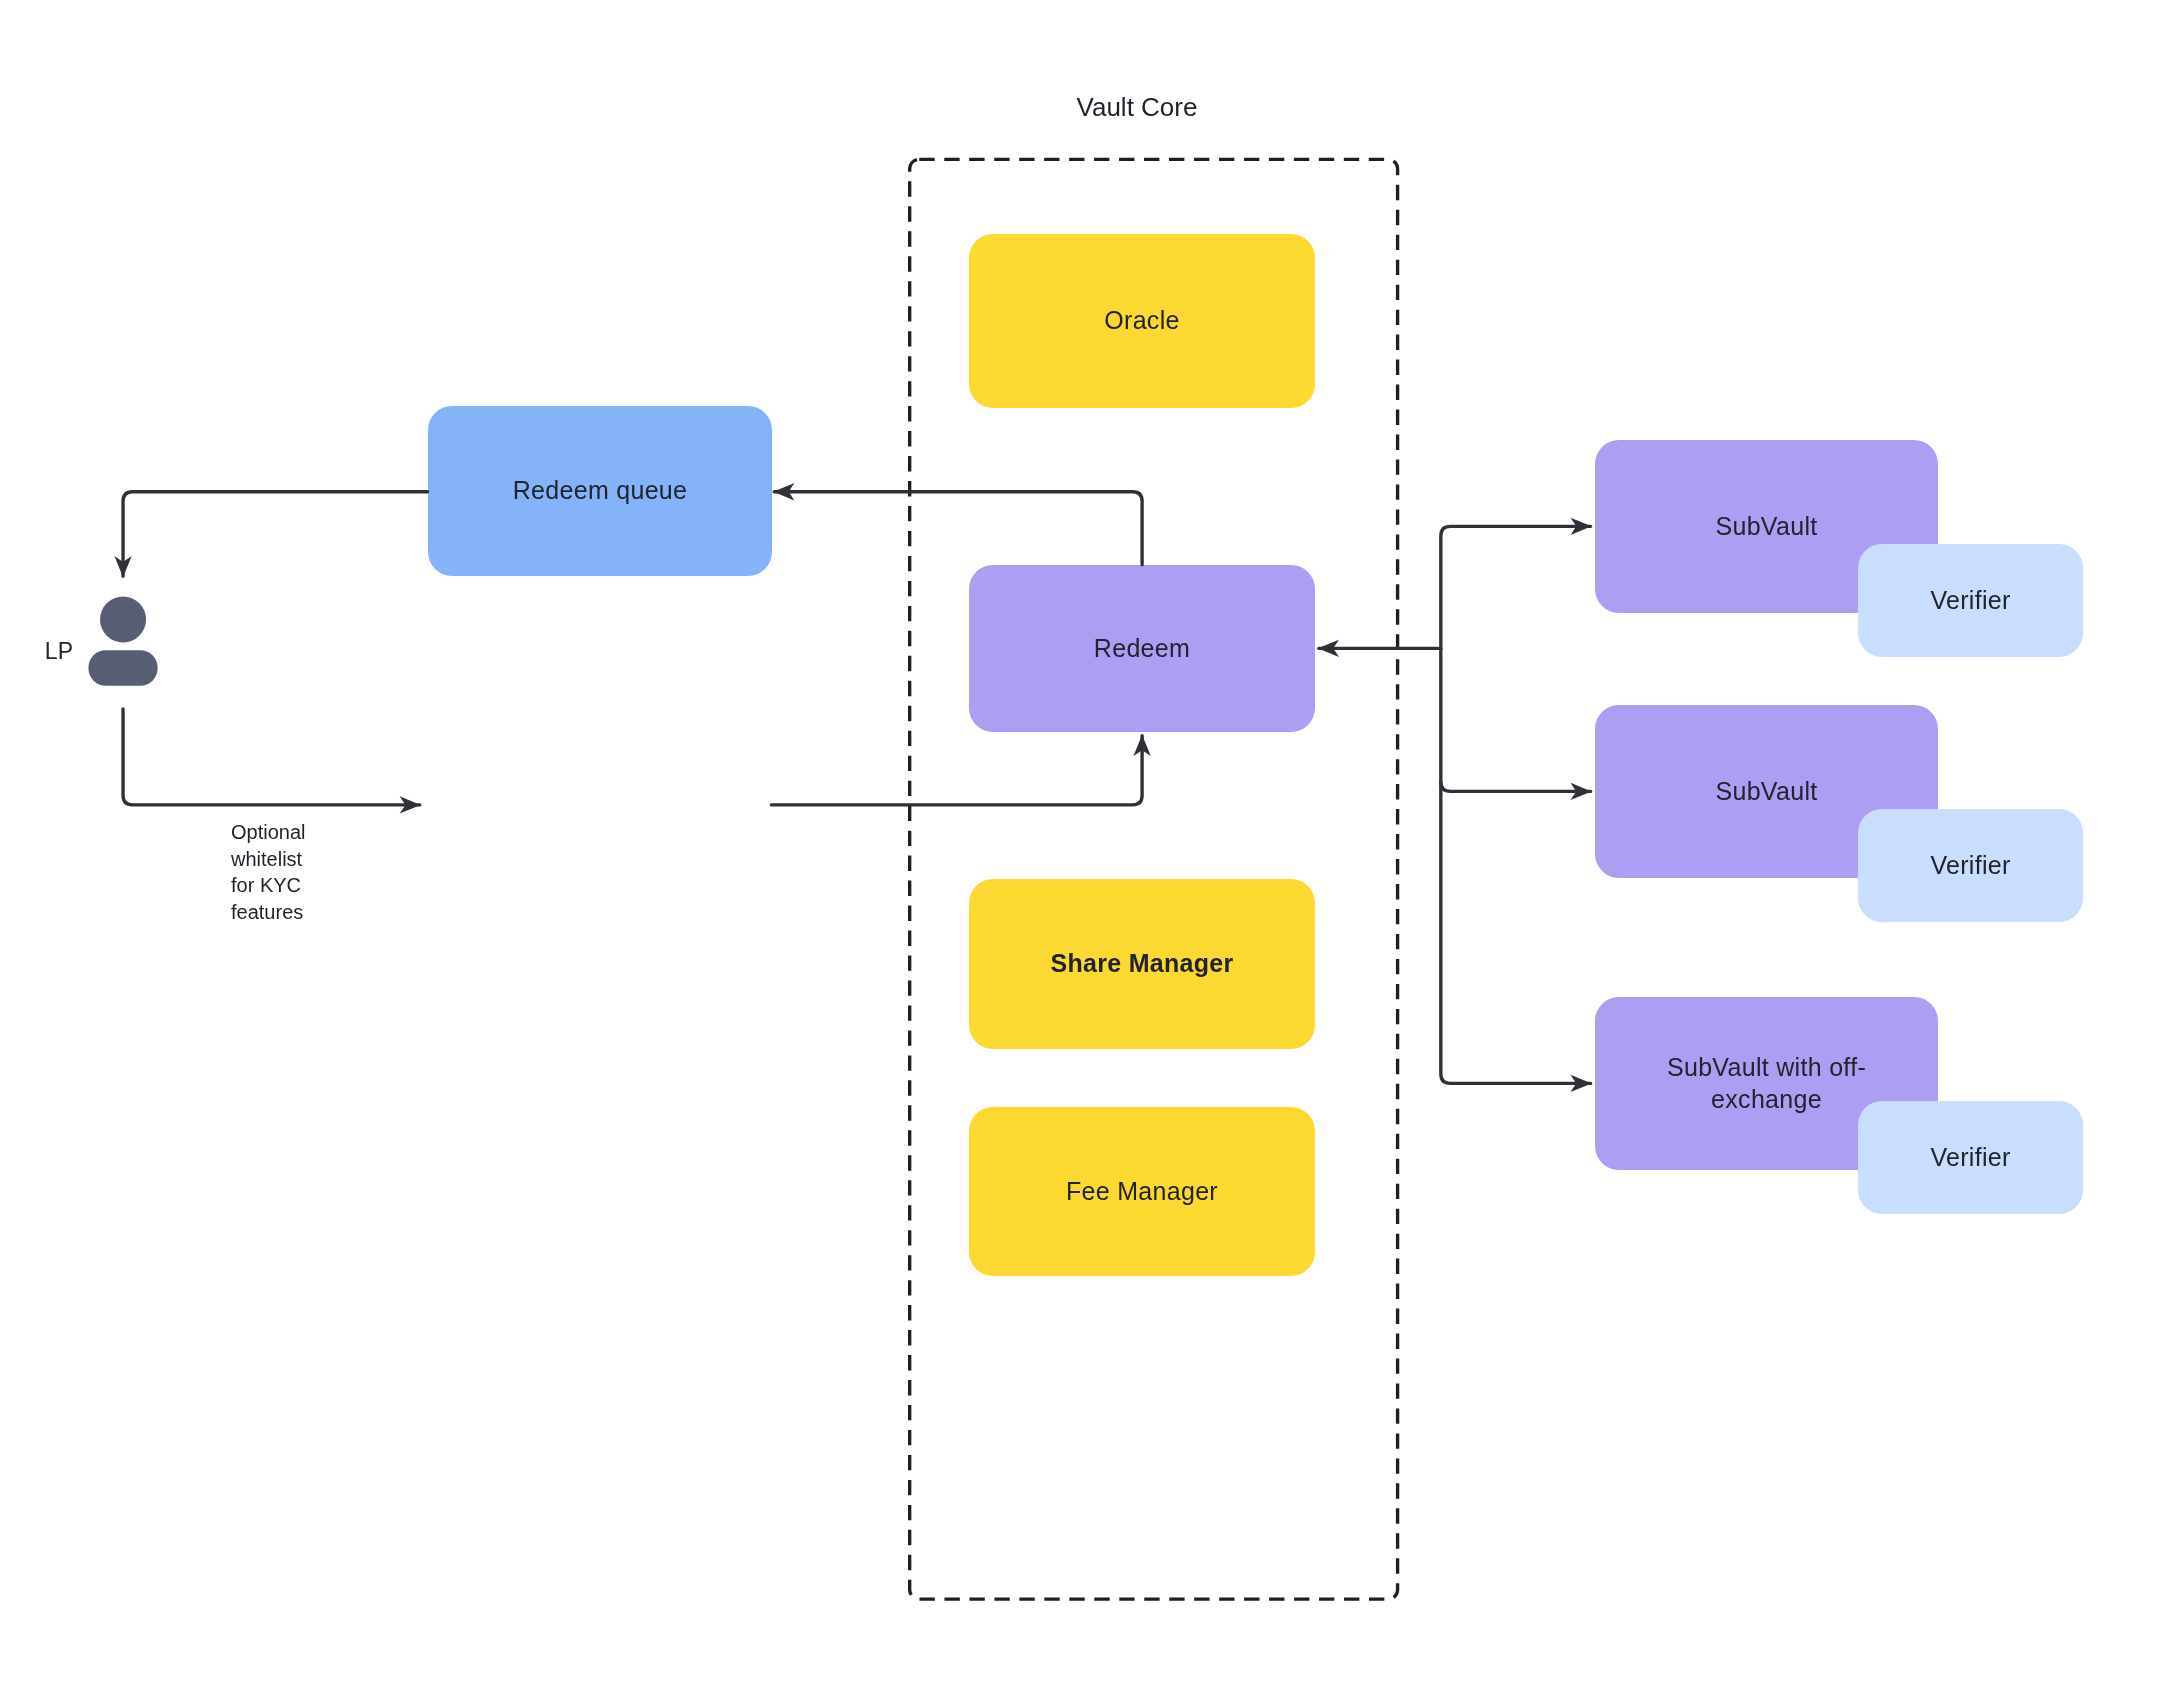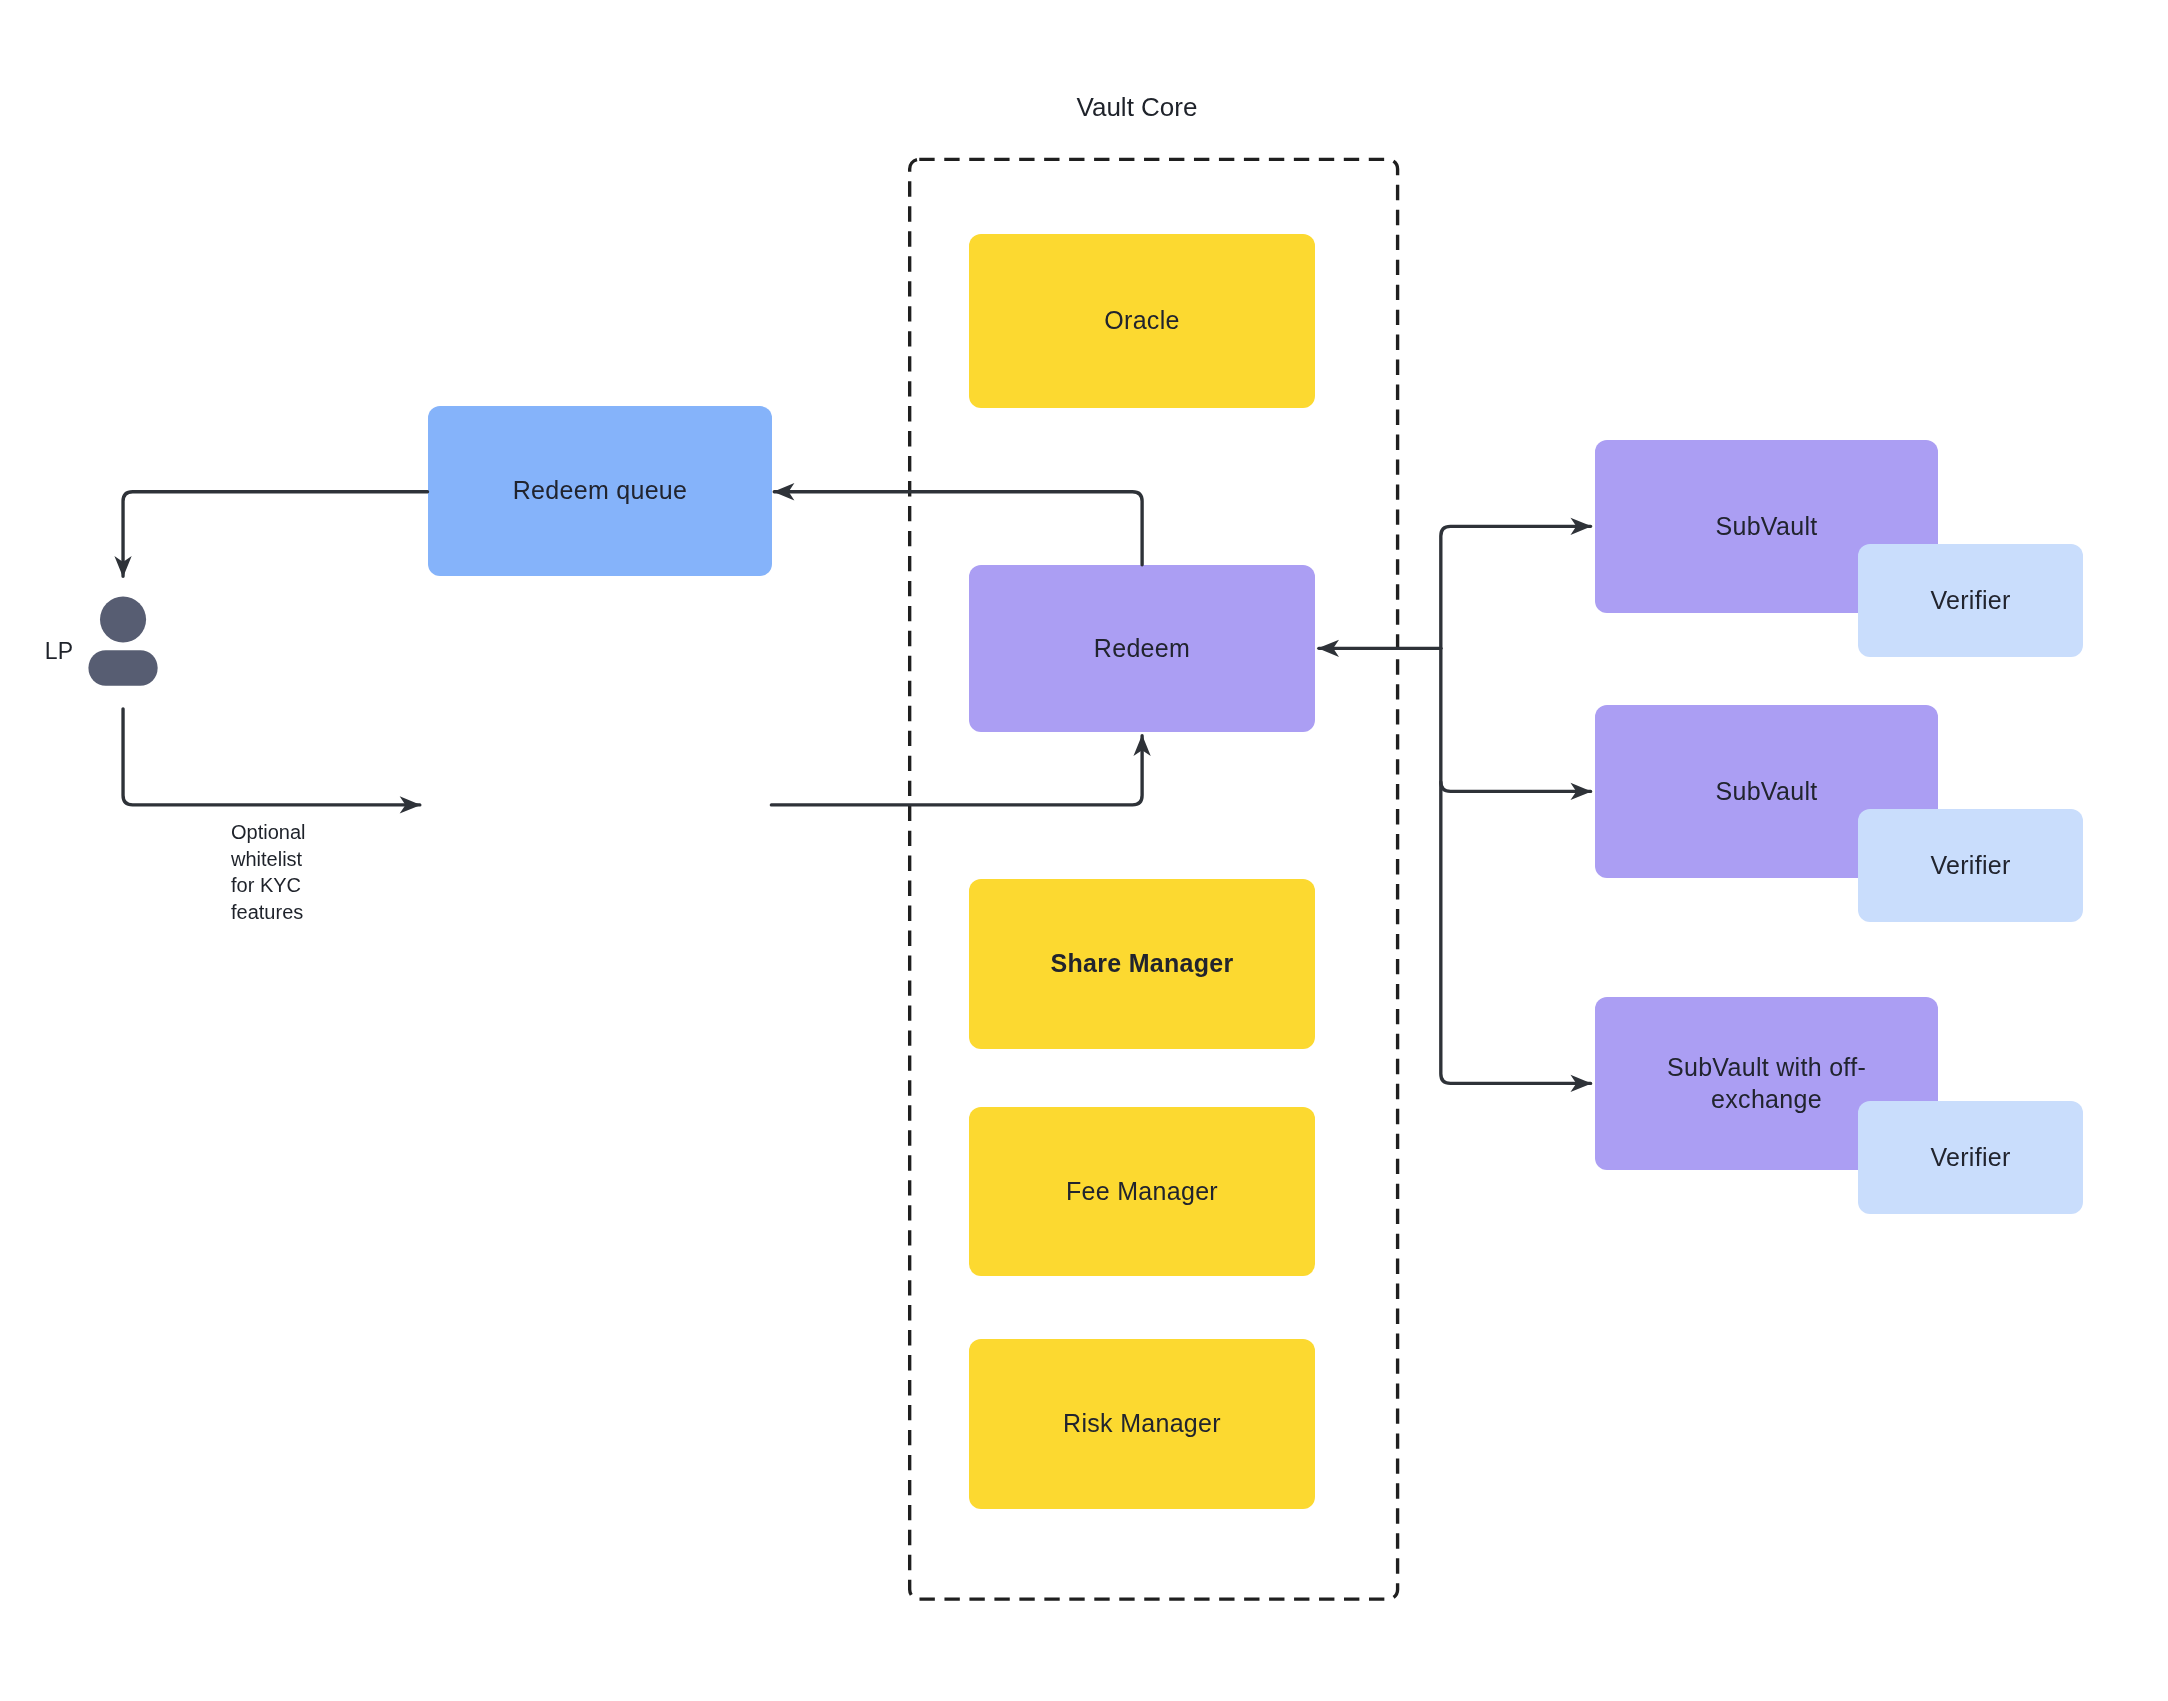--- a/index.html
+++ b/index.html
@@ -29,21 +29,21 @@
     width:2168px;height:1701px;
     z-index:3;
     pointer-events:none;
   }
   .node{
     position:absolute;
     display:flex;
     align-items:center;
     justify-content:center;
     text-align:center;
-    border-radius:12px;
+    border-radius:24px;
     font-size:25px;
     letter-spacing:0.3px;
     line-height:1.25;
     color:var(--text);
     z-index:1;
     padding:0 25px;
   }
   .node.yellow{background:var(--yellow);}
   .node.blue{background:var(--blue);}
   .node.purple{background:var(--purple);}
@@ -123,21 +123,20 @@
 whitelist
 for KYC
 features</div>
 
   <div class="node blue" style="left:428px;top:406px;width:344px;height:170px;">Redeem queue</div>
 
   <div class="node yellow" style="left:969px;top:234px;width:346px;height:174px;">Oracle</div>
   <div class="node purple" style="left:969px;top:565px;width:346px;height:167px;">Redeem</div>
   <div class="node yellow" style="left:969px;top:879px;width:346px;height:170px;font-weight:bold;">Share Manager</div>
   <div class="node yellow" style="left:969px;top:1107px;width:346px;height:169px;">Fee Manager</div>
-  <div class="node yellow" style="left:969px;top:1339px;width:346px;height:170px;">Risk Manager</div>
 
   <div class="node purple" style="left:1595px;top:440px;width:343px;height:173px;">SubVault</div>
   <div class="node lightblue" style="left:1858px;top:544px;width:225px;height:113px;">Verifier</div>
 
   <div class="node purple" style="left:1595px;top:705px;width:343px;height:173px;">SubVault</div>
   <div class="node lightblue" style="left:1858px;top:809px;width:225px;height:113px;">Verifier</div>
 
   <div class="node purple" style="left:1595px;top:997px;width:343px;height:173px;">SubVault with off-exchange</div>
   <div class="node lightblue" style="left:1858px;top:1101px;width:225px;height:113px;">Verifier</div>
 

